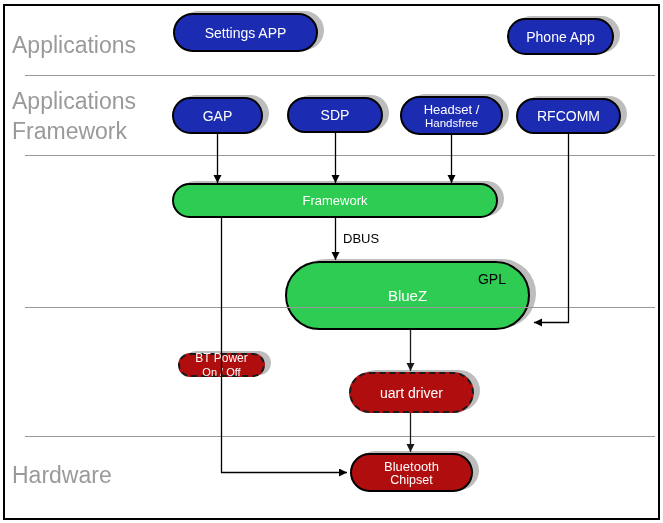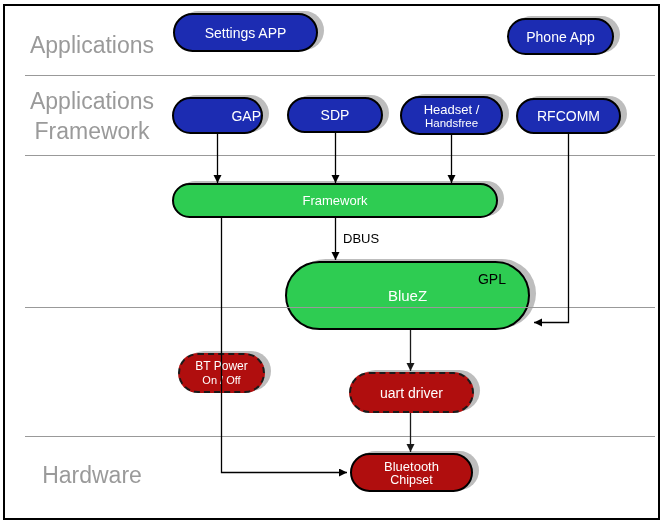--- a/index.html
+++ b/index.html
@@ -5,21 +5,21 @@
   html,body{margin:0;padding:0;background:#ffffff;}
   body{font-family:"Liberation Sans","DejaVu Sans",sans-serif;}
   #stage{
     position:relative;width:663px;height:523px;background:#ffffff;overflow:hidden;
   }
   .frame{
     position:absolute;left:3px;top:4px;width:653px;height:512px;
     border:2px solid #000;pointer-events:none;
   }
   .layer-label{
-    position:absolute;left:12px;width:160px;text-align:center;
+    position:absolute;left:12px;width:160px;text-align:left;
     color:#9a9a9a;font-size:23px;line-height:30px;
   }
   .pill{
     position:absolute;display:flex;flex-direction:column;align-items:center;justify-content:center;
     color:#ffffff;border:2px solid #000;box-sizing:border-box;
     box-shadow:6px -2px 0 0 #bdbdbd;text-align:center;
   }
   .blue{background:#1c2cb2;}
   .green{background:#2ecc52;}
   .red{background:#b00e0e;}
@@ -43,21 +43,21 @@
   <div class="layer-label" style="top:86px;">Applications Framework</div>
   <div class="layer-label" style="top:460px;">Hardware</div>
 
   <div class="pill blue" style="left:507px;top:18px;width:107px;height:37px;border-radius:19px;font-size:14px;">
     <span>Phone App</span>
   </div>
   <div class="pill blue" style="left:173px;top:13px;width:145px;height:39px;border-radius:20px;font-size:14px;">
     <span>Settings APP</span>
   </div>
 
-  <div class="pill blue" style="left:172px;top:97px;width:91px;height:37px;border-radius:19px;font-size:14px;align-items:flex-end;">
+  <div class="pill blue" style="left:172px;top:97px;width:91px;height:37px;border-radius:19px;font-size:14px;">
     <span>GAP</span>
   </div>
   <div class="pill blue" style="left:287px;top:97px;width:96px;height:36px;border-radius:18px;font-size:14px;">
     <span>SDP</span>
   </div>
   <div class="pill blue" style="left:400px;top:96px;width:103px;height:39px;border-radius:20px;align-items:center;">
     <span class="line1">Headset /</span>
     <span class="line2">Handsfree</span>
   </div>
   <div class="pill blue" style="left:516px;top:98px;width:105px;height:36px;border-radius:18px;font-size:14px;">
@@ -66,21 +66,21 @@
 
   <div class="pill green" style="left:172px;top:183px;width:326px;height:35px;border-radius:18px;font-size:13px;">
     <span>Framework</span>
   </div>
   <div class="edge-label" style="left:343px;top:231px;">DBUS</div>
   <div class="pill green" style="left:285px;top:261px;width:245px;height:69px;border-radius:35px;font-size:15px;">
     <span>BlueZ</span>
     <span class="badge-gpl">GPL</span>
   </div>
 
-  <div class="pill red dashed" style="left:178px;top:353px;width:87px;height:40px;border-radius:20px;">
+  <div class="pill red dashed" style="left:178px;top:353px;width:87px;height:24px;border-radius:20px;">
     <span class="line1" style="font-size:12px;">BT Power</span>
     <span class="line2" style="font-size:11px;">On / Off</span>
   </div>
   <div class="pill red dashed" style="left:349px;top:372px;width:125px;height:41px;border-radius:21px;font-size:14px;">
     <span>uart driver</span>
   </div>
 
   <div class="pill red" style="left:350px;top:453px;width:123px;height:39px;border-radius:20px;">
     <span class="line1">Bluetooth</span>
     <span class="line2" style="font-size:12.5px;">Chipset</span>

